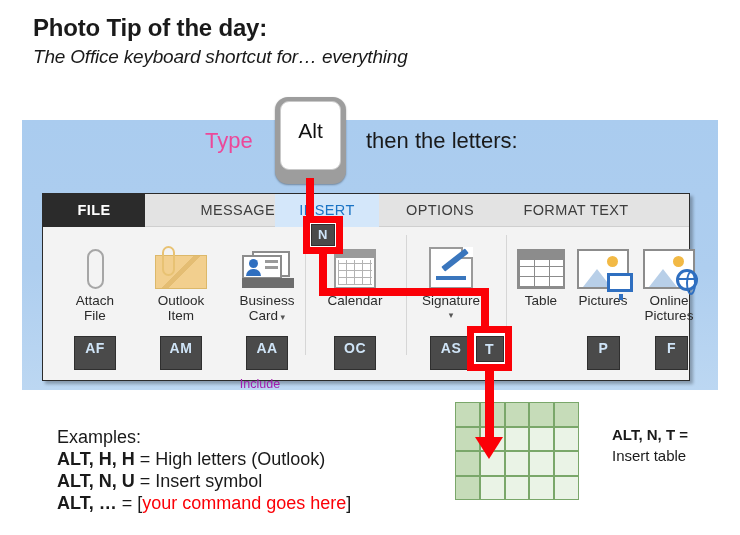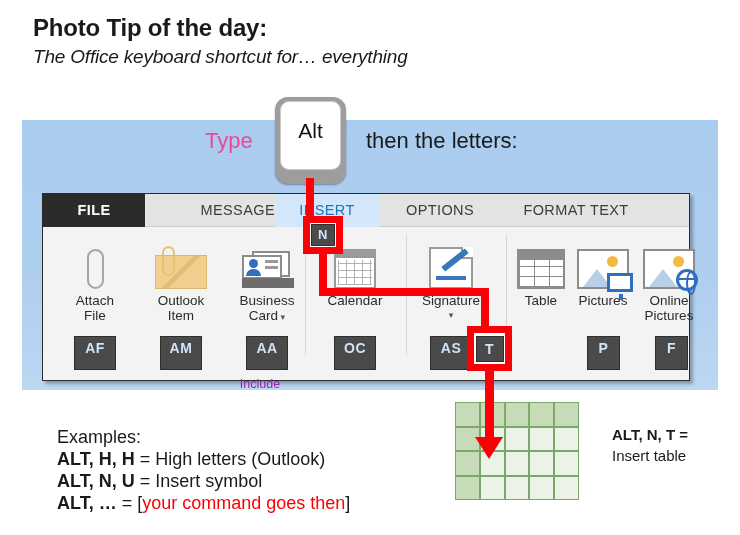--- a/index.html
+++ b/index.html
@@ -336,21 +336,21 @@
 
 <div id="examples">
   <div class="hdr">Examples:</div>
   <div>
     <b>ALT, H, H</b><span> = </span><span>High letters (Outlook)</span>
   </div>
   <div>
     <b>ALT, N, U</b><span> = </span><span>Insert symbol</span>
   </div>
   <div>
-    <b>ALT, …</b><span> = </span><span>[</span><span class="red">your command goes then</span><span>]</span>
+    <b>ALT, …</b><span> = </span><span>[</span><span class="red">your command goes here</span><span>]</span>
   </div>
 </div>
 
 <div id="gtable">
   <div class="hdr col0"></div>
   <div class="hdr"></div>
   <div class="hdr"></div>
   <div class="hdr"></div>
   <div class="hdr"></div>
 

